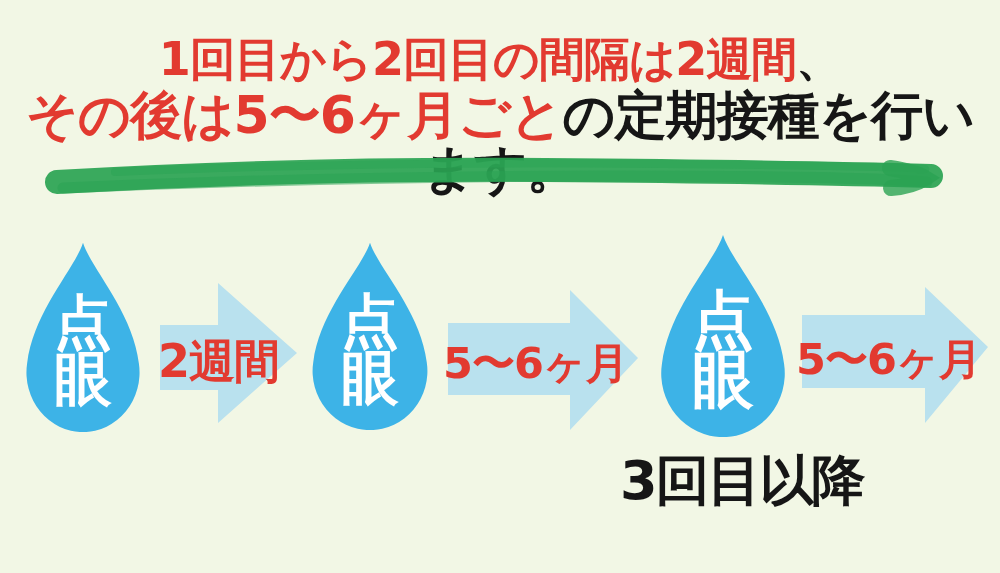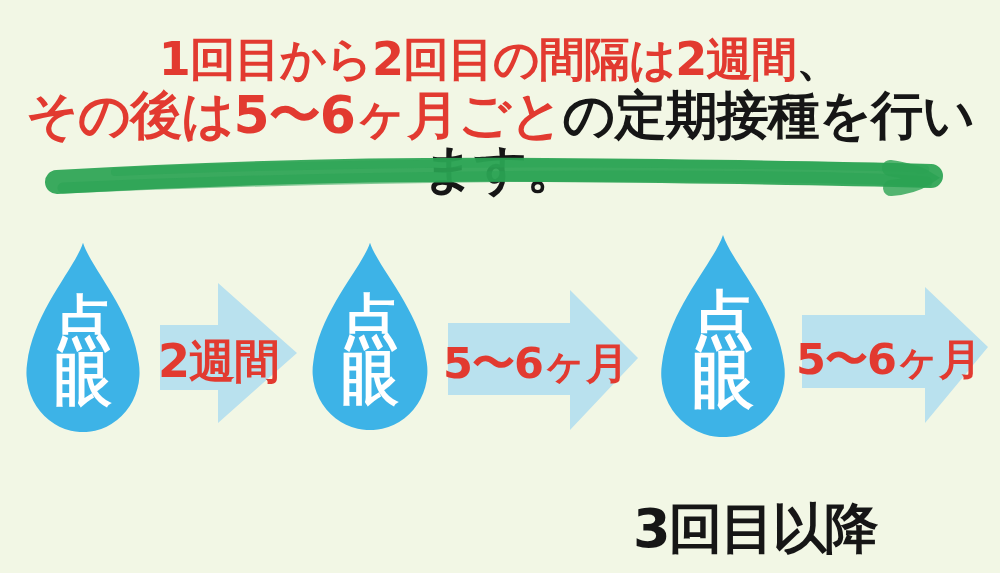--- a/index.html
+++ b/index.html
@@ -59,21 +59,21 @@
   .interval2{left:443px;top:335px;width:190px;font-size:43px;}
   .interval3{left:796px;top:331px;width:190px;font-size:43px;}
 
   
   .caption{
     position:absolute;top:452px;color:var(--dark);
     font-size:54px;line-height:58px;letter-spacing:-2px;white-space:nowrap;
   }
   .caption1{left:12px;}
   .caption2{left:306px;}
-  .caption3{left:633px;margin-top:48px;}
+  .caption3{left:620px;}
 </style>
 </head>
 <body>
 
 <div class="canvas">
 
   <div class="title">
     <div class="title-line1"><span class="t-red">1回目から2回目の間隔は2週間</span><span class="t-dark">、</span></div>
     <div class="title-line2"><span class="t-red">その後は5〜6ヶ月ごと</span><span class="t-dark">の定期接種を行います。</span></div>
   </div>

